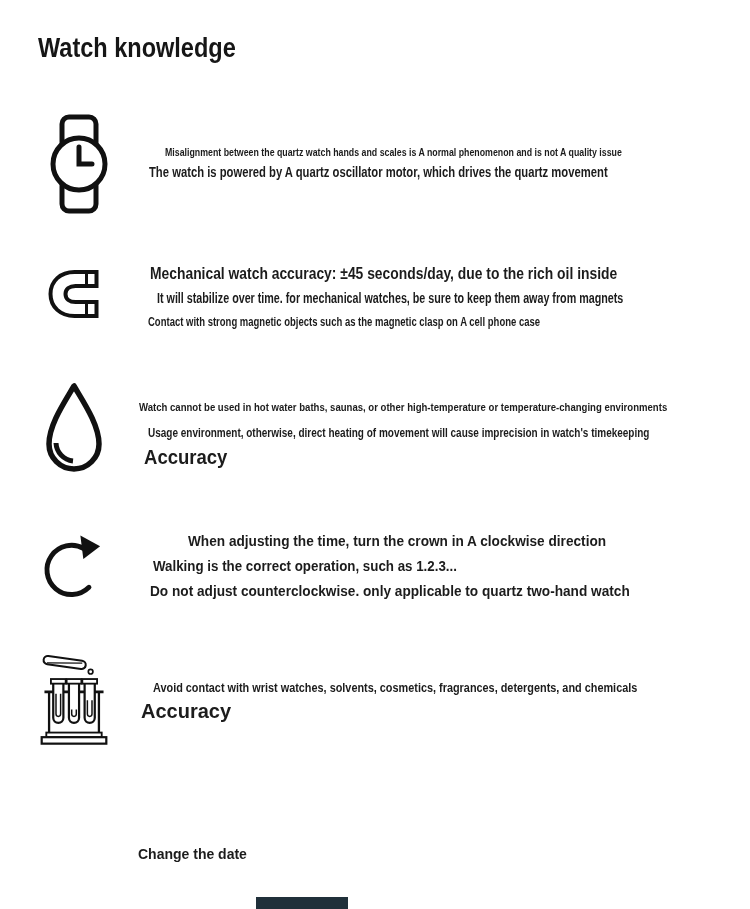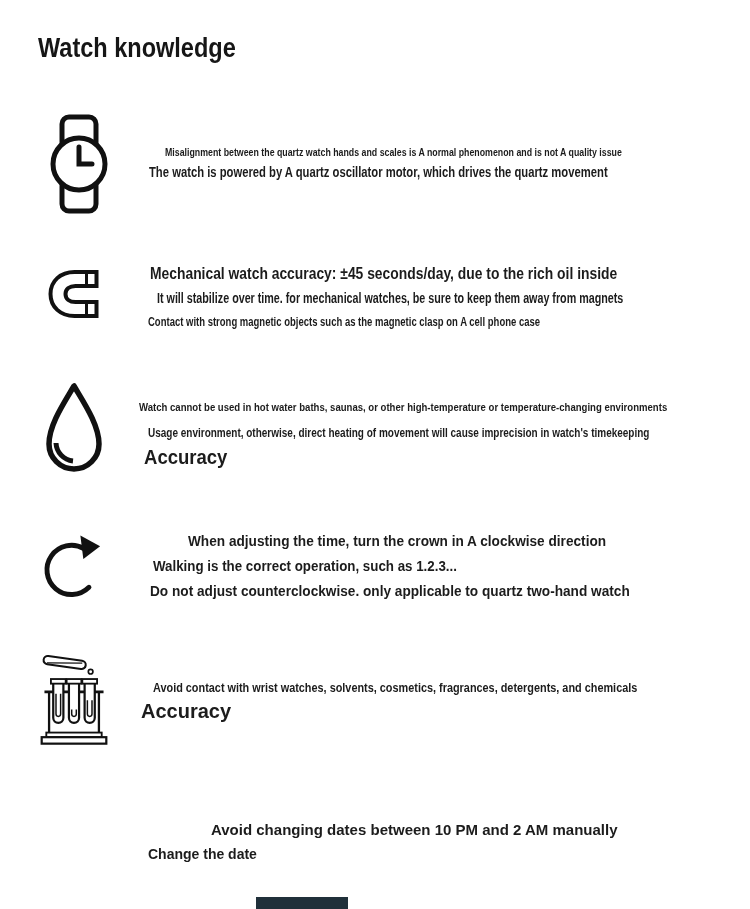--- a/index.html
+++ b/index.html
@@ -87,18 +87,17 @@
       <g>
         <path d="M50.5 37 V74 A5.5 5.5 0 0 0 61.5 74 V37" fill="#fff" stroke="#111" stroke-width="2.4"></path>
         <rect x="48" y="32" width="16" height="5" fill="#fff" stroke="#111" stroke-width="2"></rect>
         <path d="M53.5 55 V70 A2.5 2.5 0 0 0 58.5 70 V55" fill="none" stroke="#111" stroke-width="1.6"></path>
       </g>
     </svg>
   </div>
   <div class="ln" style="left:153px;top:681px;font-size:12.5px;transform:scaleX(0.87);">Avoid contact with wrist watches, solvents, cosmetics, fragrances, detergents, and chemicals</div>
   <div class="ln" style="left:141px;top:700px;font-size:20px;">Accuracy</div>
 
-  <div class="ln" style="left:211px;top:821px;font-size:15px;">Avoid changing dates between 10 PM and 2 AM manually</div>
-  <div class="ln" style="left:138px;top:846px;font-size:14px;margin-left:10px;">Change the date</div>
+  <div class="ln" style="left:138px;top:846px;font-size:14px;">Change the date</div>
 
   <div class="footer-bar" style="background: rgb(32, 48, 58);"></div>
 
 </div>
 
 </body></html>

